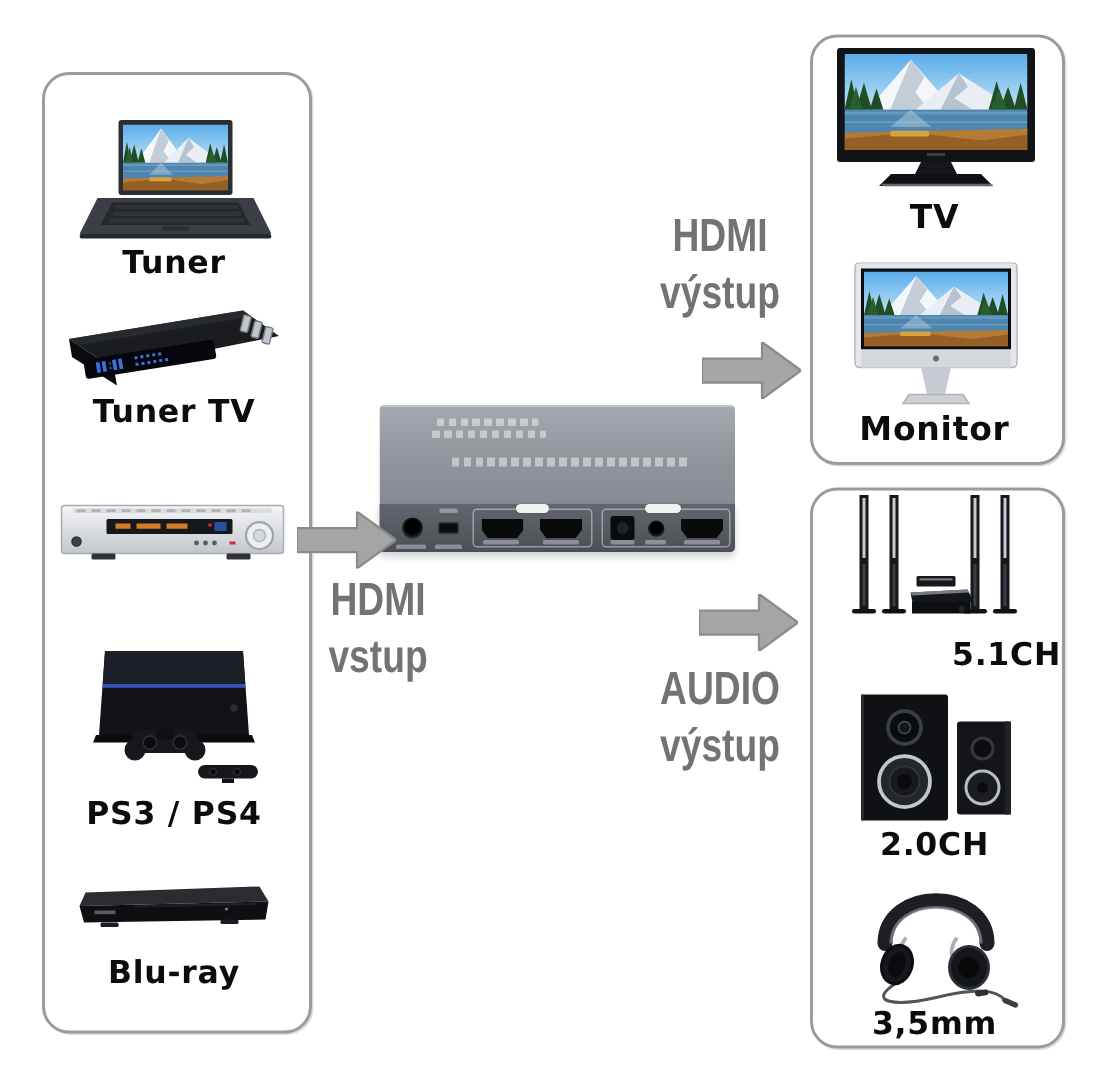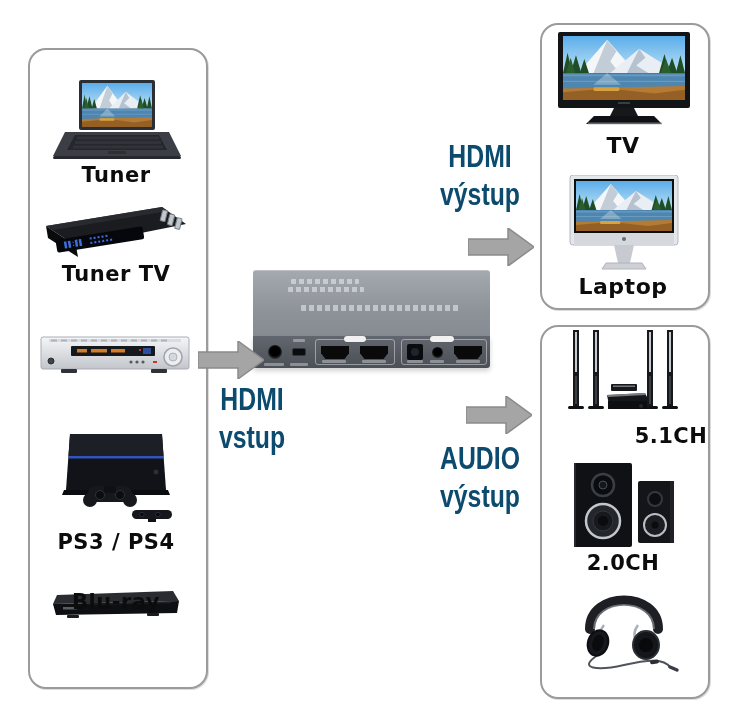--- a/index.html
+++ b/index.html
@@ -3,21 +3,21 @@
 <meta charset="utf-8">
 <style>
   html,body{margin:0;padding:0;background:#ffffff;}
   .canvas{position:relative;width:730px;height:727px;background:#ffffff;overflow:hidden;
           font-family:"DejaVu Sans",sans-serif;}
   .panel{position:absolute;border:2px solid #9b9b9b;border-radius:18px;background:#ffffff;
          box-shadow:1px 1px 0 #dcdcdc;}
   .icon-wrap{position:absolute;line-height:0;}
   .device-label{position:absolute;text-align:center;font-weight:bold;color:#0c0c0c;
                 font-size:21px;letter-spacing:0.5px;}
-  .flow-label{position:absolute;width:130px;text-align:center;font-weight:bold;color:#0c4a6e;
+  .flow-label{position:absolute;width:130px;text-align:center;font-weight:bold;color:#737373;
               font-family:"Liberation Sans",sans-serif;}
   .flow-label div{font-size:31px;line-height:38px;transform:scaleX(0.80);transform-origin:50% 50%;}
   .arrow{position:absolute;}
   
   .device{position:absolute;left:253px;top:270px;width:237px;height:98px;}
   .dev-top{position:absolute;left:0;top:0;width:237px;height:66px;border-radius:3px 3px 0 0;
            background:linear-gradient(180deg,#a4a8af 0%,#8e939a 60%,#868b93 100%);
            border-top:1px solid #bcc0c5;}
   .dev-mark{position:absolute;border-radius:1px;
             background:repeating-linear-gradient(90deg,rgba(235,237,240,.55) 0 5px,rgba(235,237,240,0) 5px 8px);}
@@ -209,21 +209,21 @@
     <svg width="132" height="30" viewBox="0 0 132 30">
       <polygon points="8,6 124,2 130,12 4,15" fill="#2a2c31"></polygon>
       <polygon points="4,15 130,12 128,24 7,26" fill="#0e0f12"></polygon>
       <polygon points="40,14.5 122,12.8 122,14.3 40,16" fill="#1e2025"></polygon>
       <rect x="14" y="18" width="14" height="2.5" fill="#585c63"></rect>
       <circle cx="102" cy="17" r="1" fill="#7b808a"></circle>
       <rect x="18" y="26" width="12" height="3" rx="1" fill="#1a1c20"></rect>
       <rect x="98" y="24" width="12" height="3" rx="1" fill="#1a1c20"></rect>
     </svg>
   </div>
-  <div class="device-label" style="left:28px;top:590px;width:176px;">Blu-ray</div>
+  <div class="device-label" style="left:28px;top:636px;width:176px;">Blu-ray</div>
 
   <div class="device">
     <div class="dev-top">
       <div class="dev-mark" style="left:38px;top:8px;width:68px;height:5px;"></div>
       <div class="dev-mark" style="left:35px;top:16px;width:76px;height:5px;"></div>
       <div class="dev-mark" style="left:48px;top:34px;width:158px;height:6px;"></div>
     </div>
     <div class="dev-front">
       <div class="dc-jack"></div>
       <div class="plabel" style="left:11px;bottom:2px;width:20px;"></div>
@@ -290,21 +290,21 @@
     <svg width="112" height="100" viewBox="0 0 112 100">
       <rect x="2" y="0" width="108" height="70" rx="3" fill="#e3e6ea" stroke="#b4b8bd"></rect>
       <rect x="6" y="4" width="100" height="54" fill="#0d0e10"></rect>
       <use href="#scene" x="8" y="6" width="96" height="50"></use>
       <rect x="6" y="58" width="100" height="12" fill="#d5d8dd"></rect>
       <circle cx="56" cy="64" r="2" fill="#6a6e74"></circle>
       <polygon points="46,70 66,70 62,88 50,88" fill="#c7cbd1"></polygon>
       <polygon points="38,88 74,88 78,94 34,94" fill="#cdd1d6" stroke="#b0b4ba"></polygon>
     </svg>
   </div>
-  <div class="device-label" style="left:540px;top:274px;width:166px;font-size:22px;">Laptop</div>
+  <div class="device-label" style="left:540px;top:274px;width:166px;font-size:22px;">Monitor</div>
 
   <div class="panel" style="left:540px;top:325px;width:166px;height:370px;"></div>
 
   <div class="icon-wrap" style="left:563px;top:328px;">
     <svg width="122" height="92" viewBox="0 0 122 92">
       <g>
         <rect x="10" y="2" width="6" height="76" fill="#17181c"></rect>
           <rect x="12" y="4" width="2" height="40" fill="#c6cbd1"></rect>
           <rect x="12" y="48" width="2" height="28" fill="#3a3e45"></rect>
           <rect x="5" y="78" width="16" height="3" rx="1.5" fill="#101114"></rect>
@@ -359,14 +359,15 @@
       <path d="M70,48 Q64,56 68,64" stroke="#aab0b8" stroke-width="2.5" fill="none"></path>
       <path d="M36,48 Q30,56 32,62" stroke="#aab0b8" stroke-width="2.5" fill="none"></path>
       <g transform="rotate(18 30 66)">
         <ellipse cx="30" cy="66" rx="10" ry="13" fill="#16181d" stroke="#0c0d10" stroke-width="2"></ellipse>
         <ellipse cx="30" cy="66" rx="5.5" ry="8.5" fill="#0a0b0d"></ellipse>
       </g>
       <ellipse cx="78" cy="68" rx="13" ry="14" fill="#14161b" stroke="#2b2e34" stroke-width="2"></ellipse>
       <circle cx="78" cy="68" r="7" fill="#08090b"></circle>
     </svg>
   </div>
+  <div class="device-label" style="left:540px;top:670px;width:166px;">3,5mm</div>
 
 </div>
 
 </body></html>

